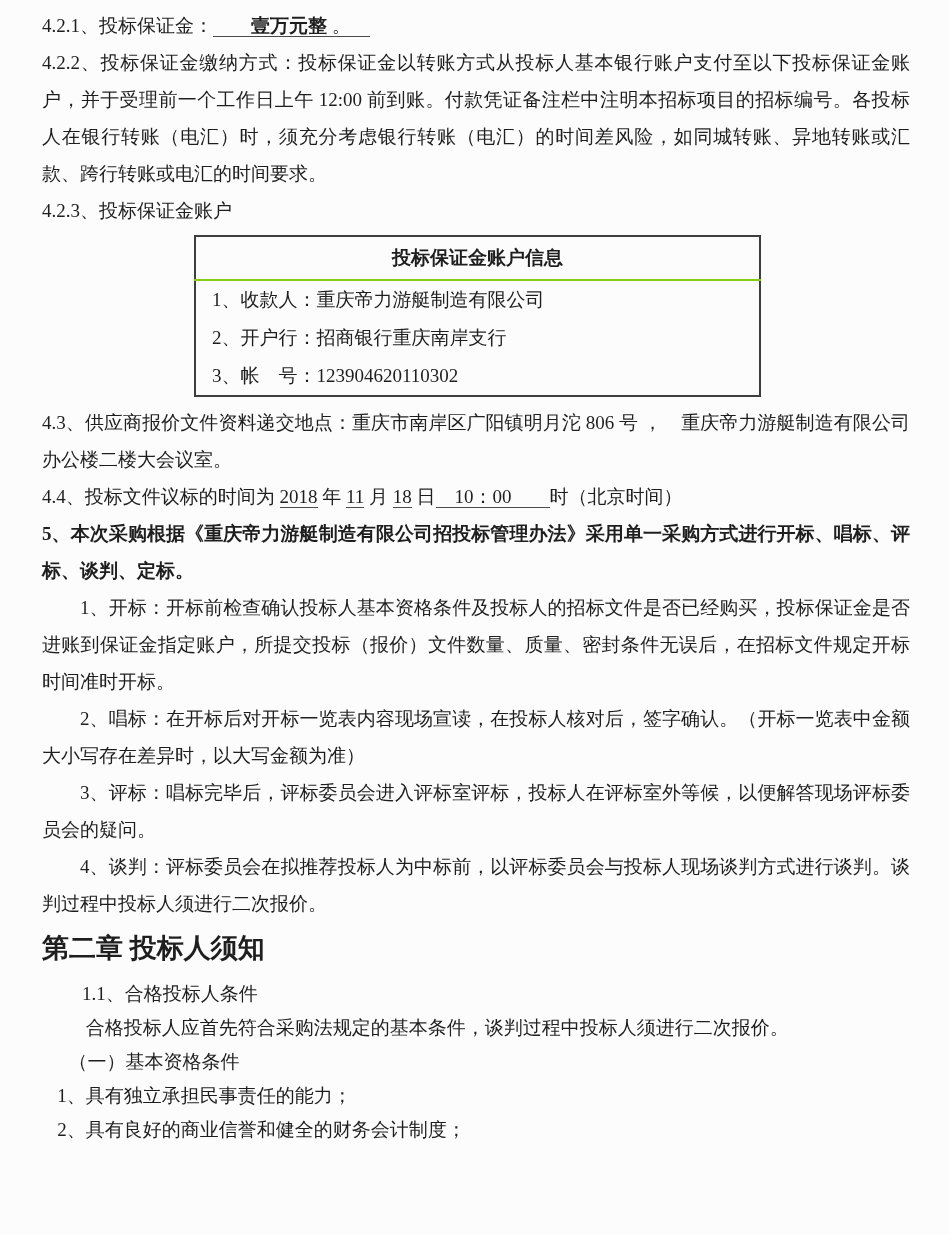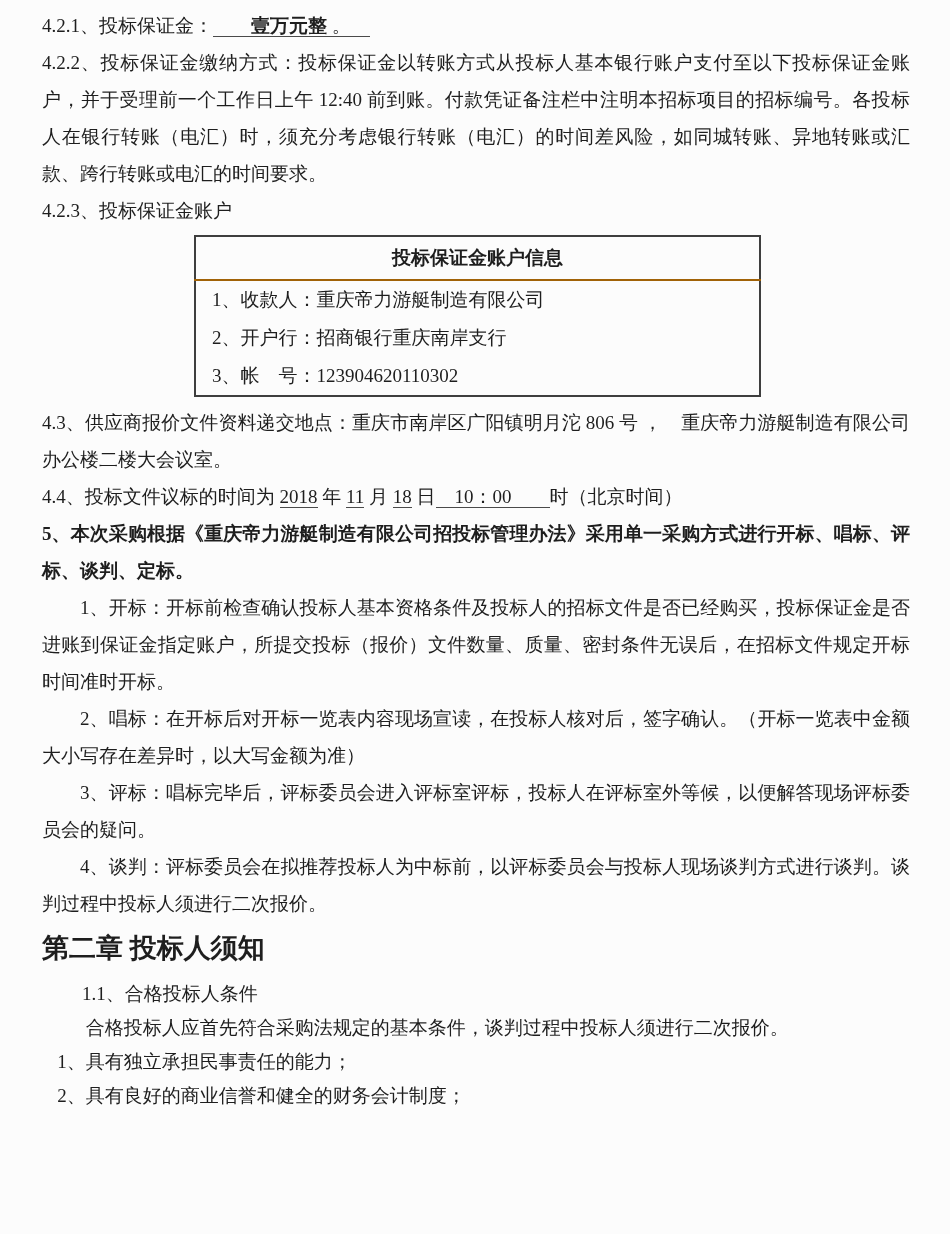--- a/index.html
+++ b/index.html
@@ -34,39 +34,39 @@
   }
   table.deposit-table {
     border-collapse: collapse;
     width: 567px;
     margin: 6px 0 7px 152px;
     border: 2px solid #3e3e3e;
     line-height: 36px;
     font-size: 19px;
   }
   table.deposit-table th {
-    border-bottom: 2px solid #a16207;
+    border-bottom: 2px solid #84cc16;
     font-weight: bold;
     text-align: center;
     padding: 3px 0;
   }
   table.deposit-table td {
     border: none;
     text-align: left;
     padding: 1px 12px 1px 16px;
   }
 </style>
 </head>
 <body>
 
 <div class="page">
 
   <p class="para"><span>4.2.1、投标保证金：</span><span class="u">　　</span><span class="u b">壹万元整</span><span class="u"> 。　</span></p>
 
-  <p class="para">4.2.2、投标保证金缴纳方式：投标保证金以转账方式从投标人基本银行账户支付至以下投标保证金账户，并于受理前一个工作日上午 12:40 前到账。付款凭证备注栏中注明本招标项目的招标编号。各投标人在银行转账（电汇）时，须充分考虑银行转账（电汇）的时间差风险，如同城转账、异地转账或汇款、跨行转账或电汇的时间要求。</p>
+  <p class="para">4.2.2、投标保证金缴纳方式：投标保证金以转账方式从投标人基本银行账户支付至以下投标保证金账户，并于受理前一个工作日上午 12:00 前到账。付款凭证备注栏中注明本招标项目的招标编号。各投标人在银行转账（电汇）时，须充分考虑银行转账（电汇）的时间差风险，如同城转账、异地转账或汇款、跨行转账或电汇的时间要求。</p>
 
   <p class="para">4.2.3、投标保证金账户</p>
 
   <table class="deposit-table">
     <thead>
       <tr>
         <th>投标保证金账户信息</th>
       </tr>
     </thead>
     <tbody>
@@ -90,16 +90,17 @@
 
   <p class="para indent2">1、开标：开标前检查确认投标人基本资格条件及投标人的招标文件是否已经购买，投标保证金是否进账到保证金指定账户，所提交投标（报价）文件数量、质量、密封条件无误后，在招标文件规定开标时间准时开标。</p>
   <p class="para indent2">2、唱标：在开标后对开标一览表内容现场宣读，在投标人核对后，签字确认。（开标一览表中金额大小写存在差异时，以大写金额为准）</p>
   <p class="para indent2">3、评标：唱标完毕后，评标委员会进入评标室评标，投标人在评标室外等候，以便解答现场评标委员会的疑问。</p>
   <p class="para indent2">4、谈判：评标委员会在拟推荐投标人为中标前，以评标委员会与投标人现场谈判方式进行谈判。谈判过程中投标人须进行二次报价。</p>
 
   <h1 class="chapter">第二章 投标人须知</h1>
 
   <p class="para ind21 tight">1.1、合格投标人条件</p>
   <p class="para ind23 tight">合格投标人应首先符合采购法规定的基本条件，谈判过程中投标人须进行二次报价。</p>
+  <p class="para ind14 tight">（一）基本资格条件</p>
   <p class="para ind08 tight">1、具有独立承担民事责任的能力；</p>
   <p class="para ind08 tight">2、具有良好的商业信誉和健全的财务会计制度；</p>
 
 </div>
 
 </body></html>

